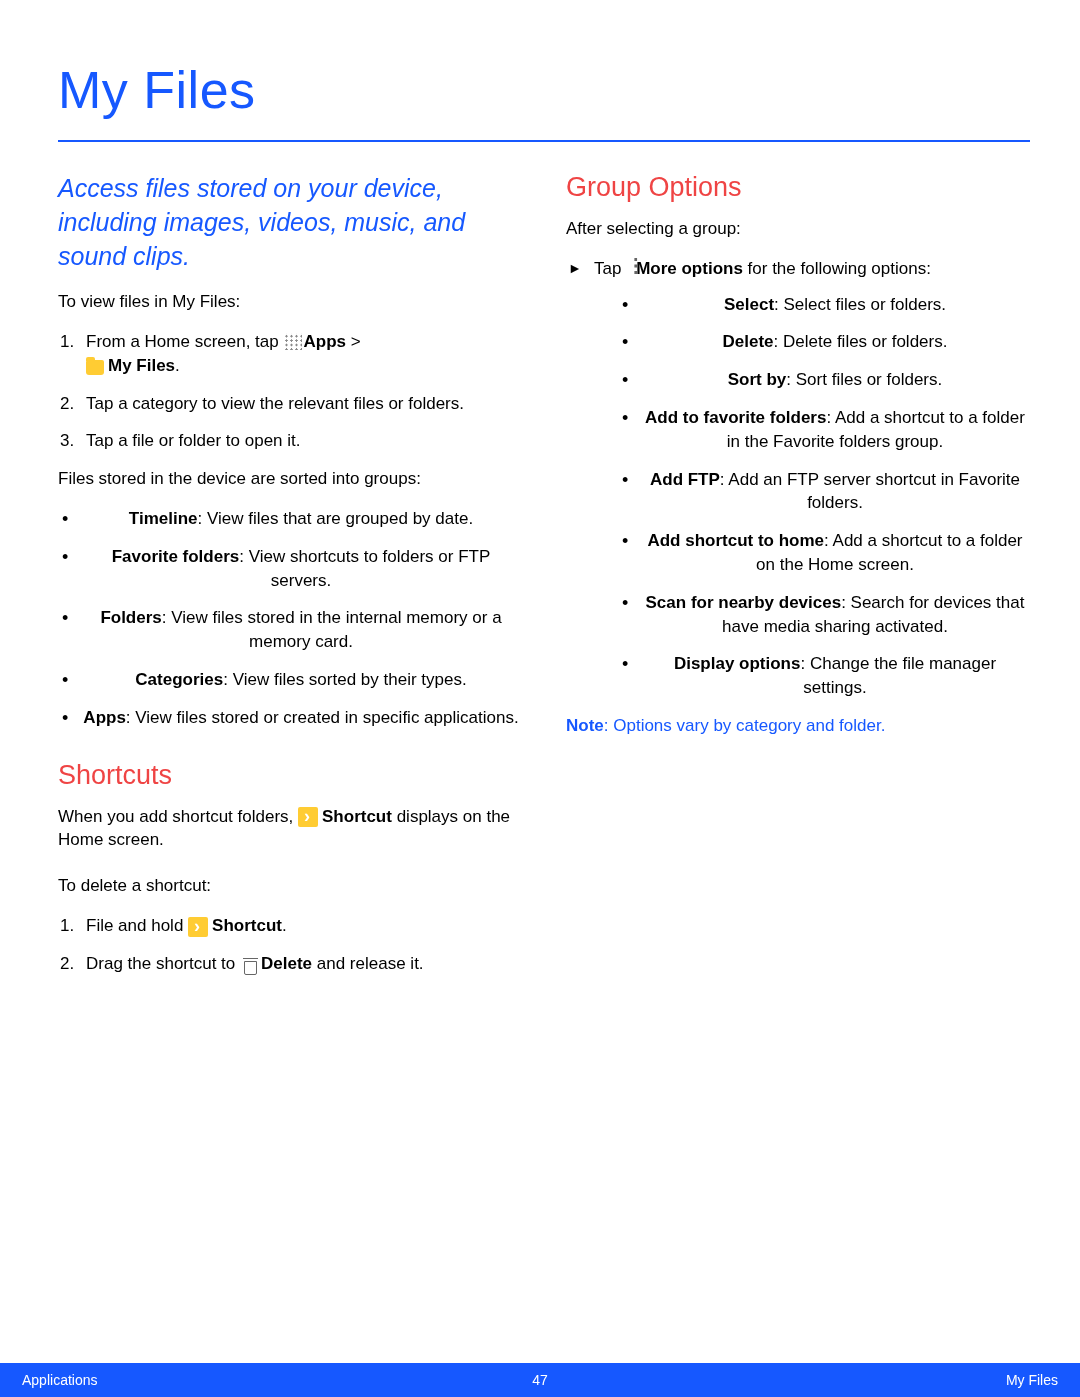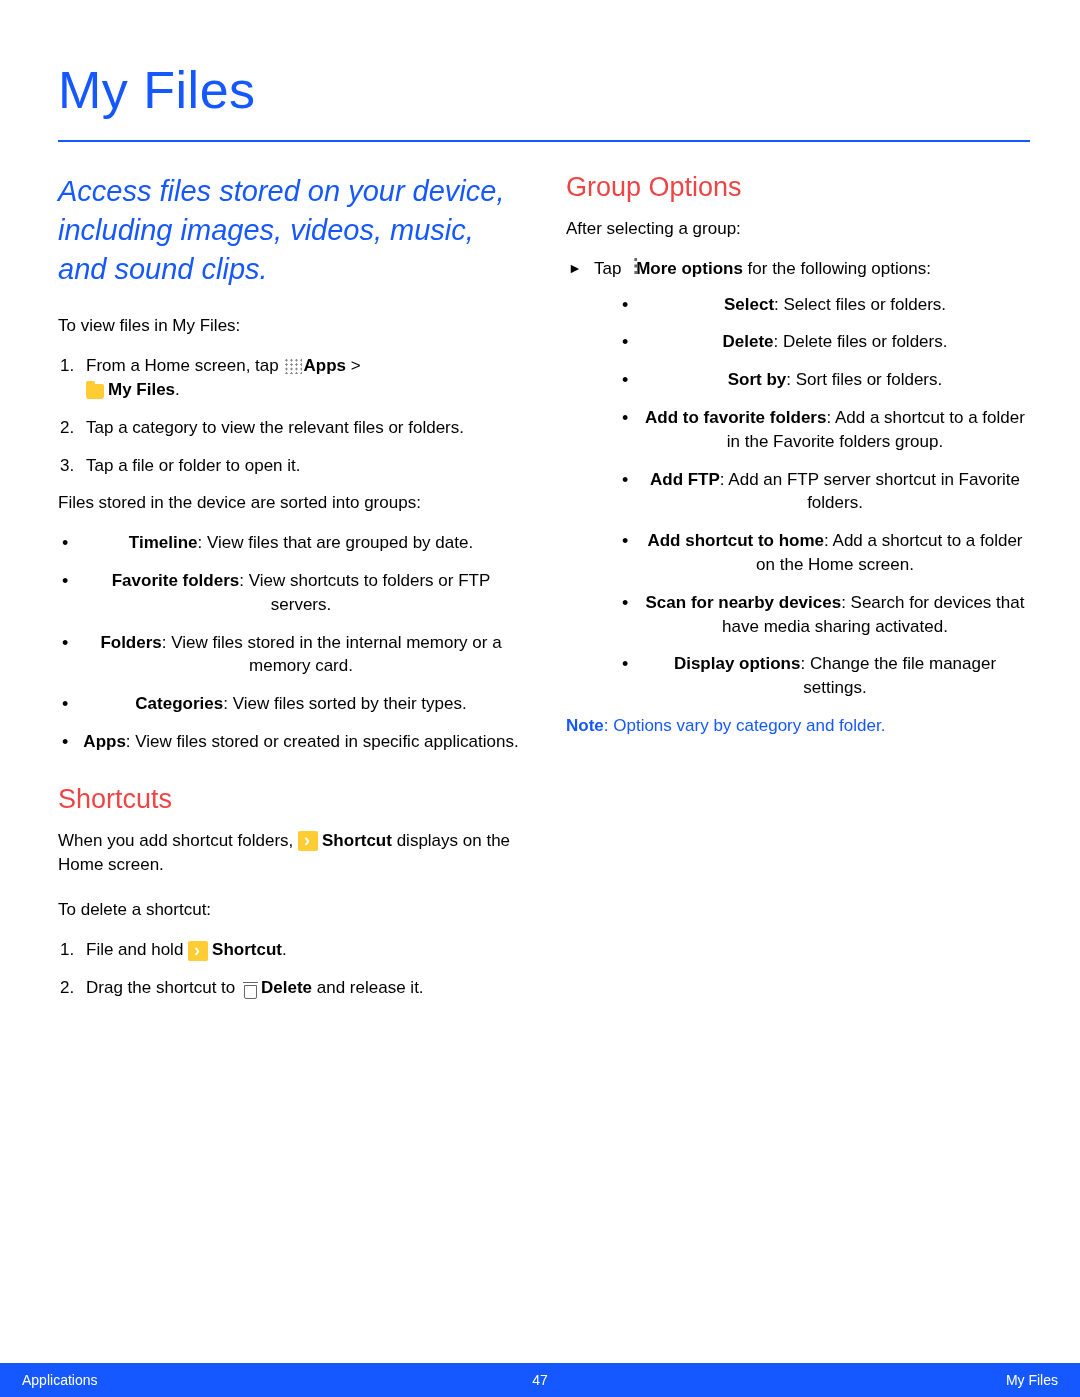--- a/index.html
+++ b/index.html
@@ -28,25 +28,25 @@
   margin-bottom: 30px;
 }
 .columns {
   display: flex;
   gap: 44px;
 }
 .col {
   flex: 1;
 }
 .intro {
-  font-size: 29px;
+  font-size: 25px;
   font-style: italic;
   color: #1658ff;
   line-height: 1.35;
-  margin-bottom: 25px;
+  margin-bottom: 17px;
 }
 .section-lead {
   margin-bottom: 16px;
 }
 .heading2 {
   font-size: 27px;
   color: #ef4444;
   font-weight: 400;
   margin-top: 30px;
   margin-bottom: 14px;

